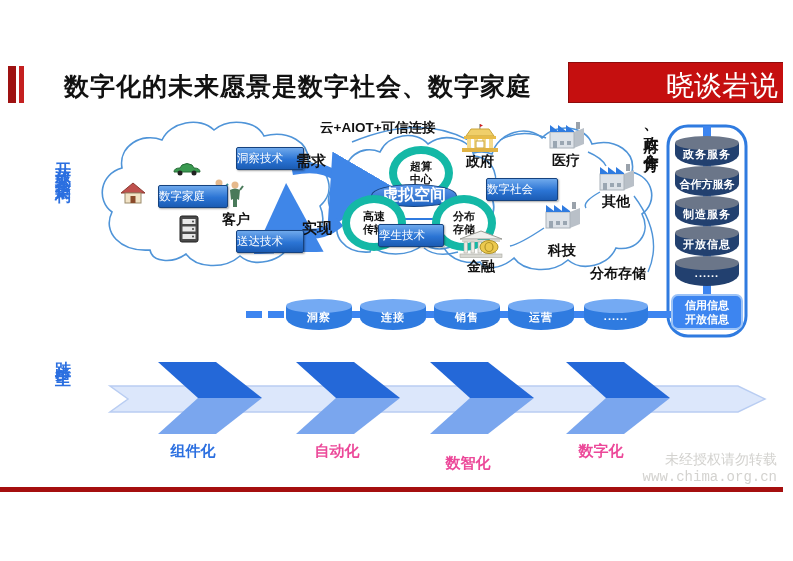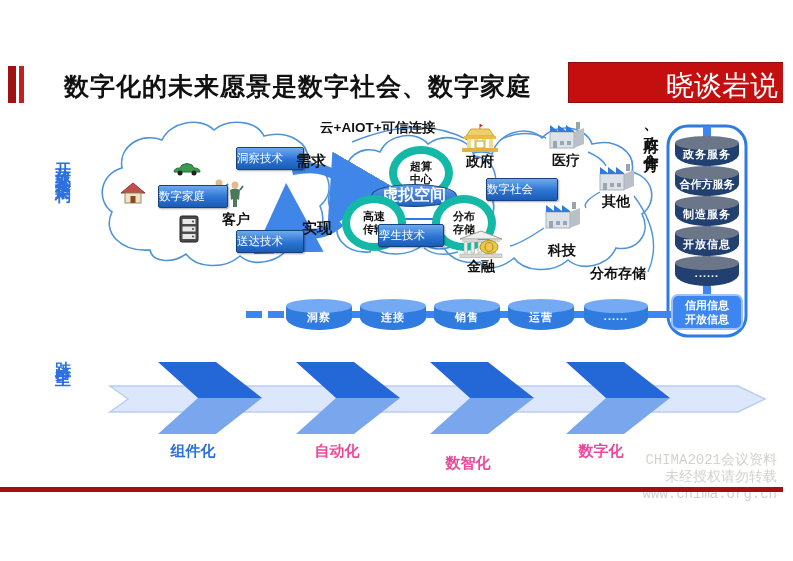--- a/index.html
+++ b/index.html
@@ -310,19 +310,18 @@
   <div class="cyl cyl-blue" style="left:584px;top:306px;width:64px;height:24px;">
       <span class="lbl">......</span>
     </div>
 
   <div class="abs stage hl" style="left:153px;">组件化</div>
   <div class="abs stage" style="left:297px;">自动化</div>
   <div class="abs stage" style="left:428px;margin-top:12px;">数智化</div>
   <div class="abs stage" style="left:561px;">数字化</div>
 
   <div class="abs watermark">
-    <div>CHIMA2021会议资料</div>
     <div>未经授权请勿转载</div>
     <div>www.chima.org.cn</div>
   </div>
   <div class="abs footline"></div>
 
 </div>
 
 </body></html>

